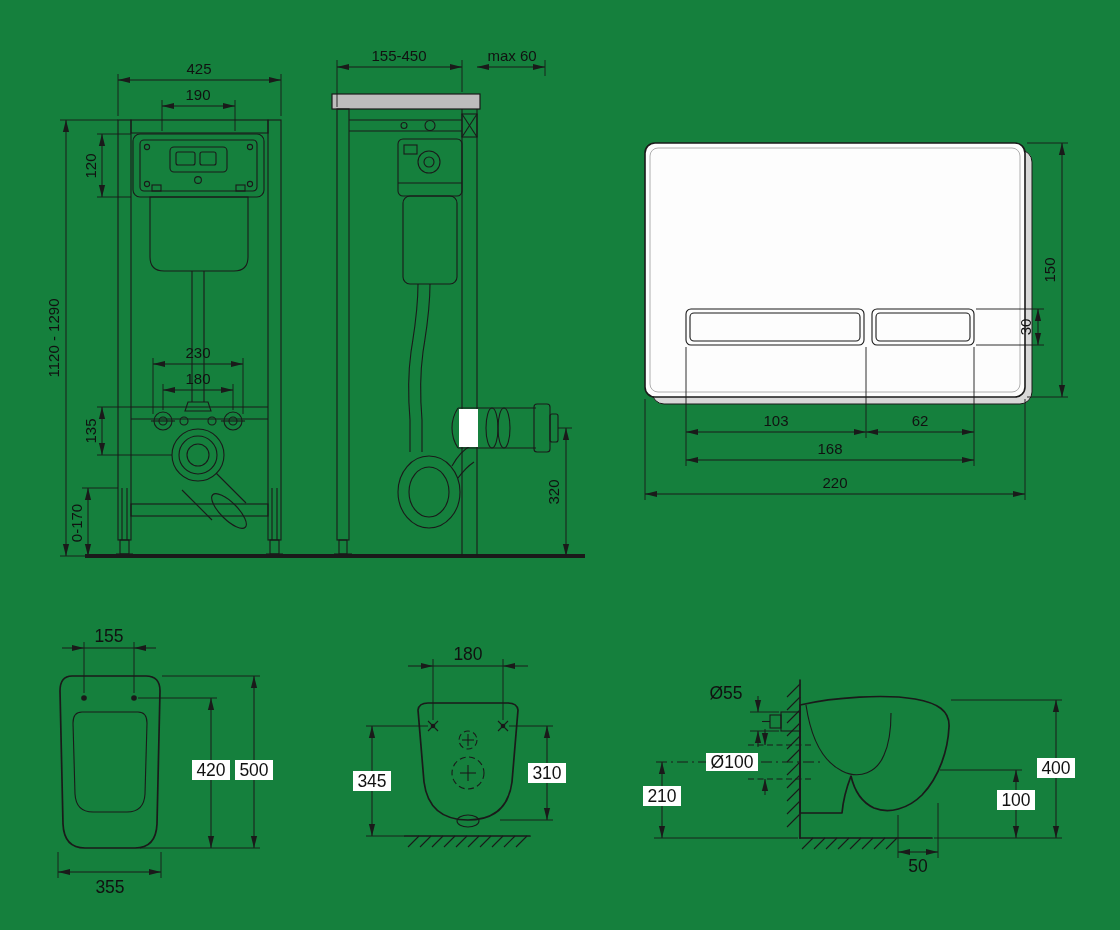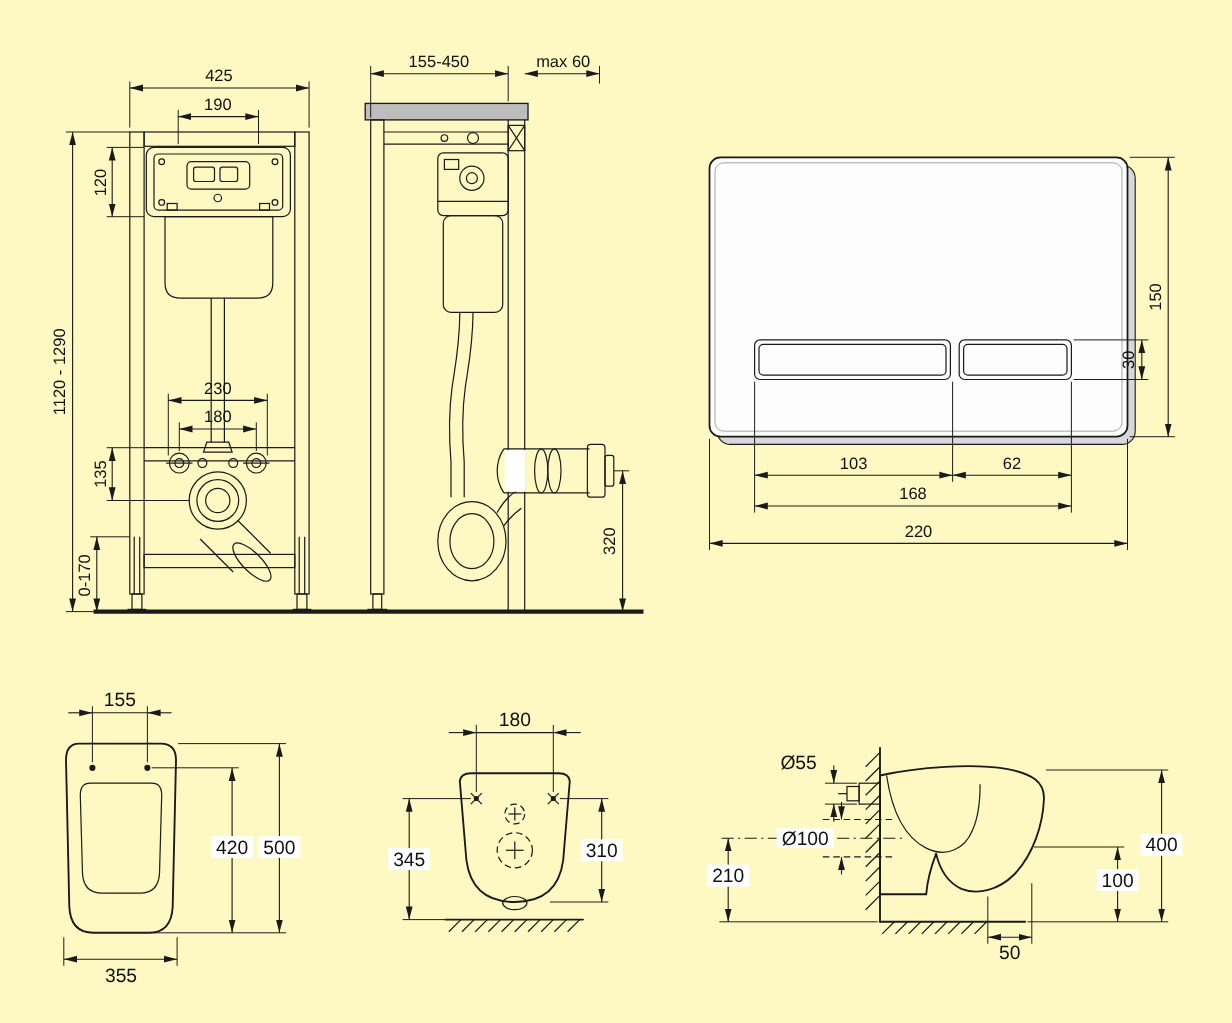--- a/index.html
+++ b/index.html
@@ -1,16 +1,16 @@
 <!DOCTYPE html>
 <html><head>
 <meta charset="utf-8">
 <style>
   html,body{margin:0;padding:0;background:#ffffff;}
-  .stage{width:1120px;height:930px;background:#fef9c3;position:relative;font-family:"Liberation Sans",sans-serif;}
+  .stage{width:1120px;height:930px;background:#15803d;position:relative;font-family:"Liberation Sans",sans-serif;}
   svg{display:block;}
   .ln{stroke:#1a1a1a;stroke-width:1.7;fill:none;stroke-linecap:round;stroke-linejoin:round;}
   .tn{stroke:#1a1a1a;stroke-width:1.1;fill:none;}
   .hair{stroke:#9a9a9a;stroke-width:0.8;fill:none;}
   .ext{stroke:#1a1a1a;stroke-width:0.9;fill:none;}
   .dim{stroke:#1a1a1a;stroke-width:1;fill:none;}
   .dash{stroke:#1a1a1a;stroke-width:1.1;fill:none;stroke-dasharray:6 3.5;}
   .dash2{stroke:#1a1a1a;stroke-width:1;fill:none;stroke-dasharray:11 4 2 4;}
   .thick{stroke:#1a1a1a;stroke-width:4;fill:none;}
   .gray{fill:#bdbdbd;stroke:#1a1a1a;stroke-width:1.2;}

